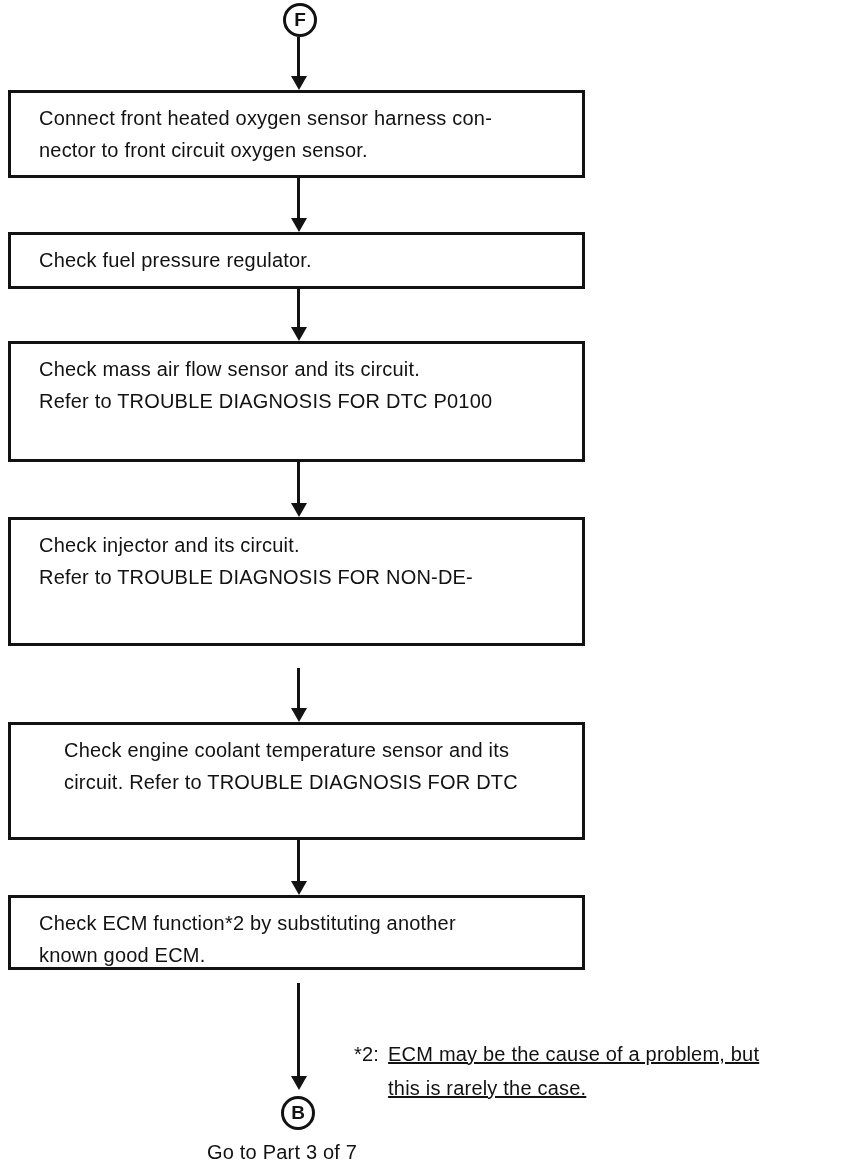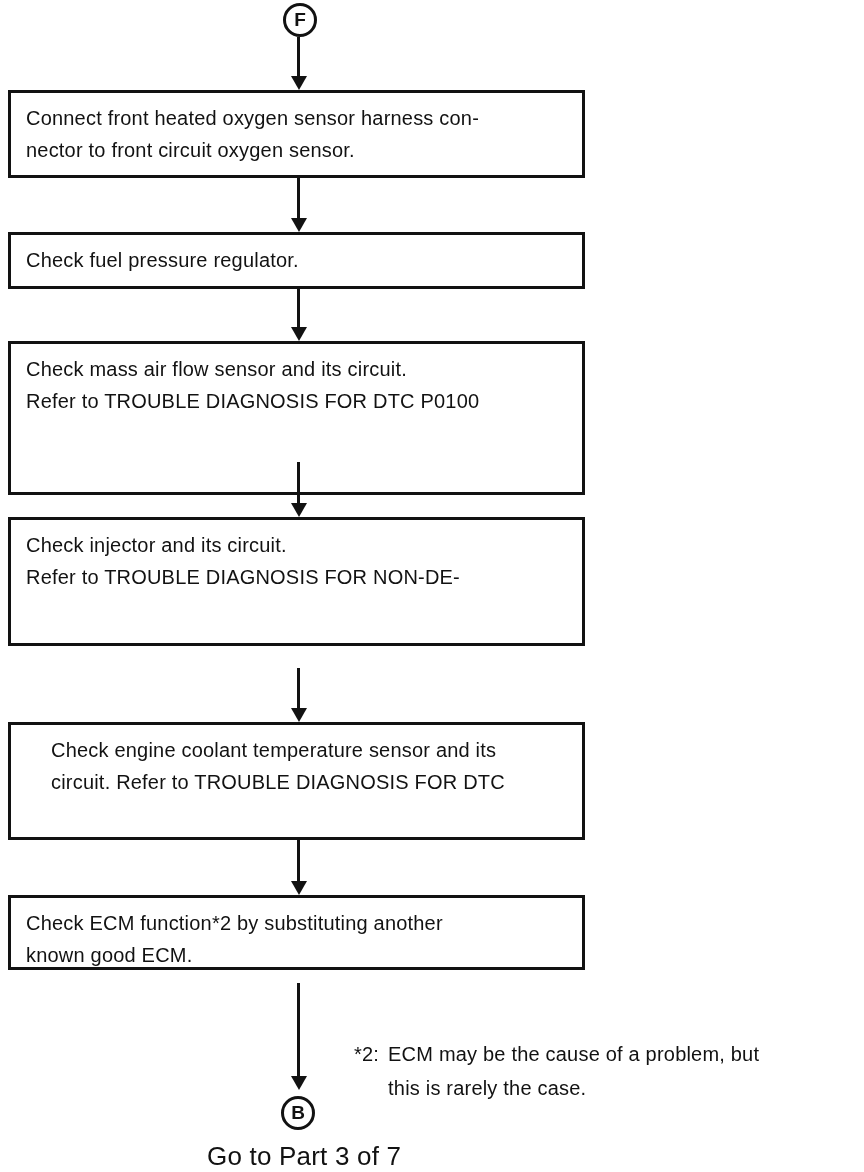--- a/index.html
+++ b/index.html
@@ -22,21 +22,21 @@
     left: 8px;
     width: 577px;
     border: 3px solid #121212;
     box-sizing: border-box;
     padding: 9px 15px;
     font-size: 20px;
     line-height: 32px;
     letter-spacing: 0.2px;
     background: #ffffff;
   }
-  .flow-box .line { white-space: nowrap; }
+  .flow-box .line { white-space: nowrap; margin-left: 13px; }
 
   
   .connector {
     position: absolute;
     width: 34px;
     height: 34px;
     box-sizing: border-box;
     border: 3px solid #121212;
     border-radius: 50%;
     display: flex;
@@ -76,28 +76,28 @@
     top: 1037px;
     display: flex;
     font-size: 20px;
     line-height: 34px;
     letter-spacing: 0.2px;
   }
   .footnote .fn-marker {
     margin-right: 9px;
     white-space: nowrap;
   }
-  .footnote .fn-lines div { white-space: nowrap; }
+  .footnote .fn-lines div { white-space: nowrap; text-decoration: underline; }
 
   
   .goto-label {
     position: absolute;
     left: 207px;
     top: 1141px;
-    font-size: 26px;
+    font-size: 20px;
     letter-spacing: 0.2px;
     white-space: nowrap;
   }
 </style>
 </head>
 <body>
 
 <div class="page">
 
   <div class="connector" style="left:283px; top:3px;">
@@ -121,21 +121,21 @@
 
   <div class="flow-box" style="top:232px; height:57px;">
     <div class="line">Check fuel pressure regulator.</div>
   </div>
 
   <div class="arrow" style="top:289px; height:52px;">
     <div class="shaft"></div>
     <div class="head"></div>
   </div>
 
-  <div class="flow-box" style="top:341px; height:154px;">
+  <div class="flow-box" style="top:341px; height:121px;">
     <div class="line">Check mass air flow sensor and its circuit.</div>
     <div class="line">Refer to TROUBLE DIAGNOSIS FOR DTC P0100</div>
   </div>
 
   <div class="arrow" style="top:462px; height:55px;">
     <div class="shaft"></div>
     <div class="head"></div>
   </div>
 
   <div class="flow-box" style="top:517px; height:129px;">

